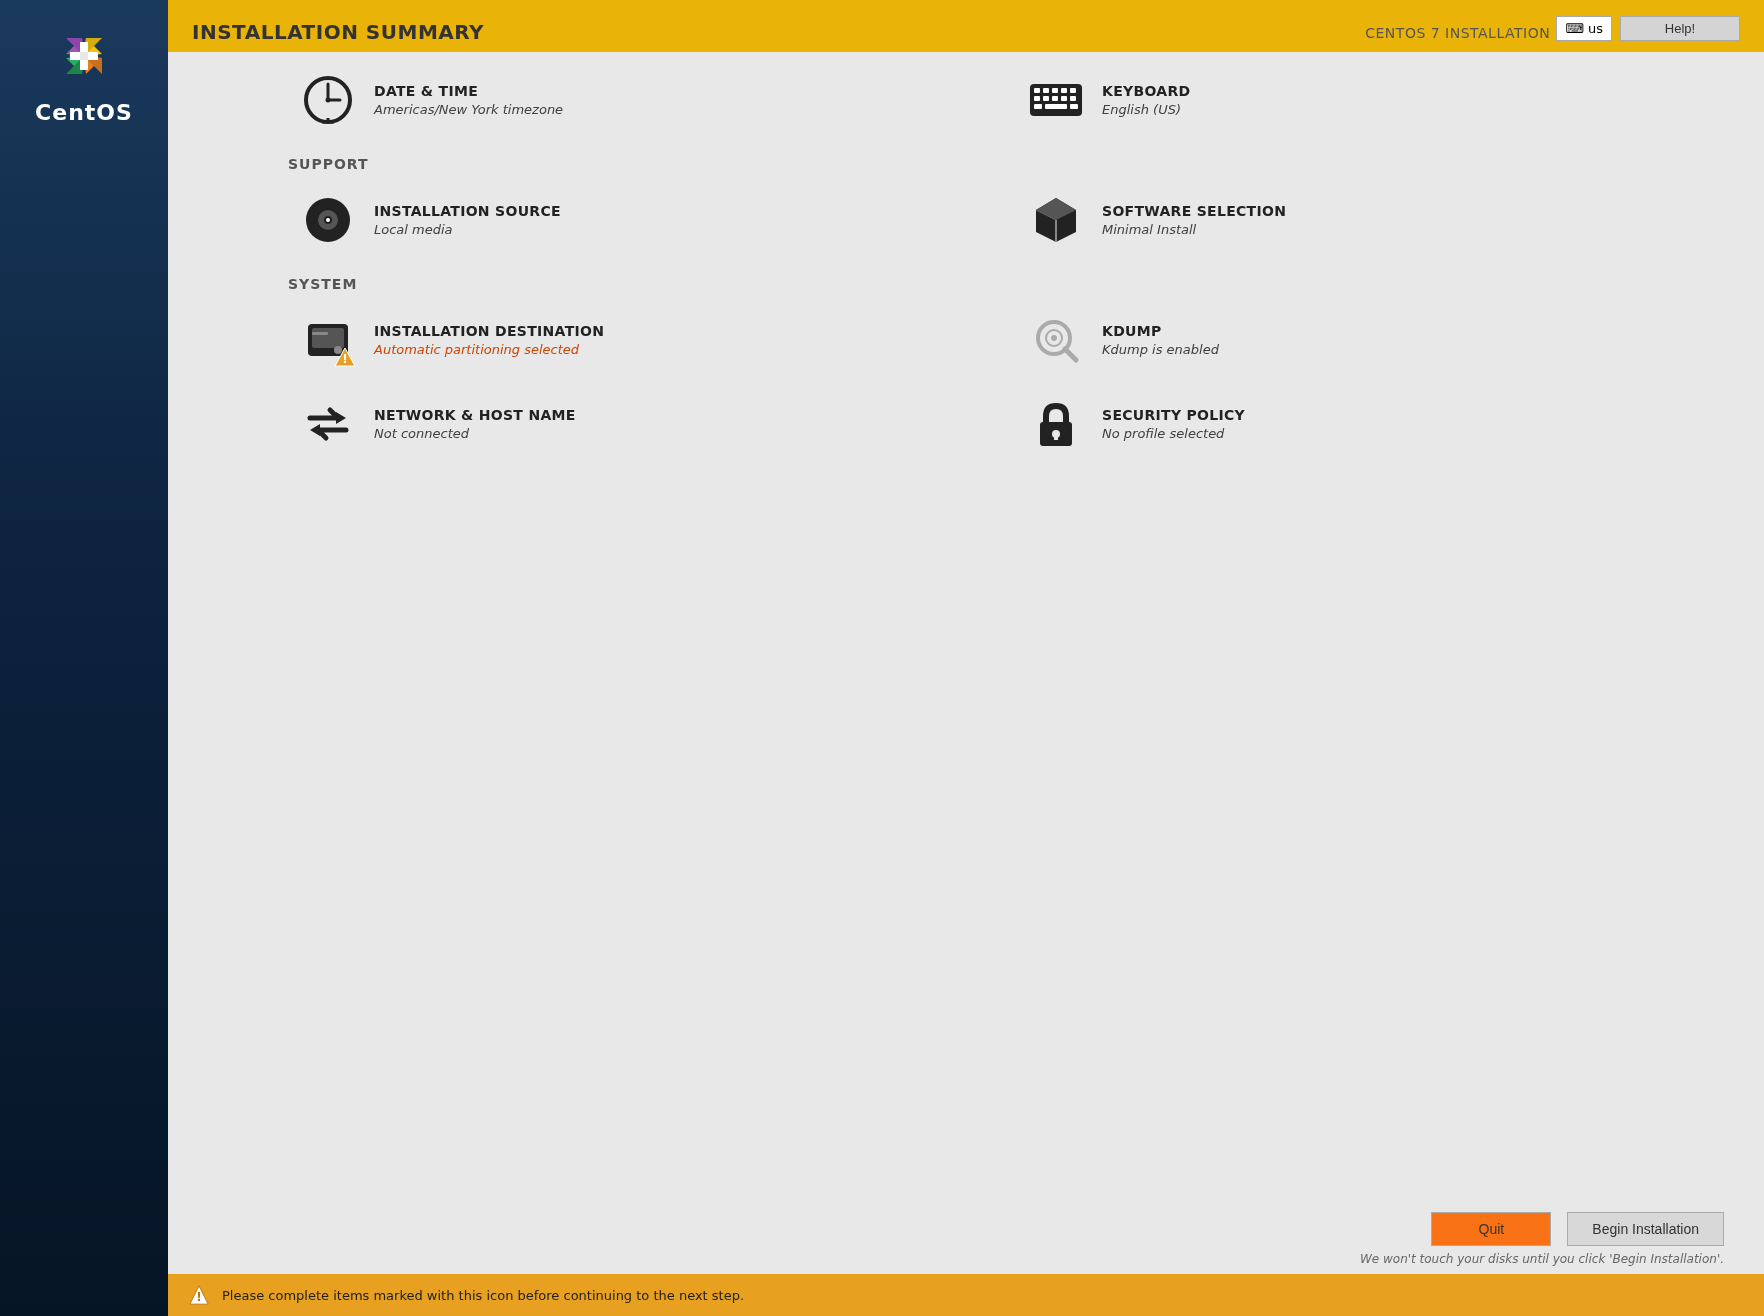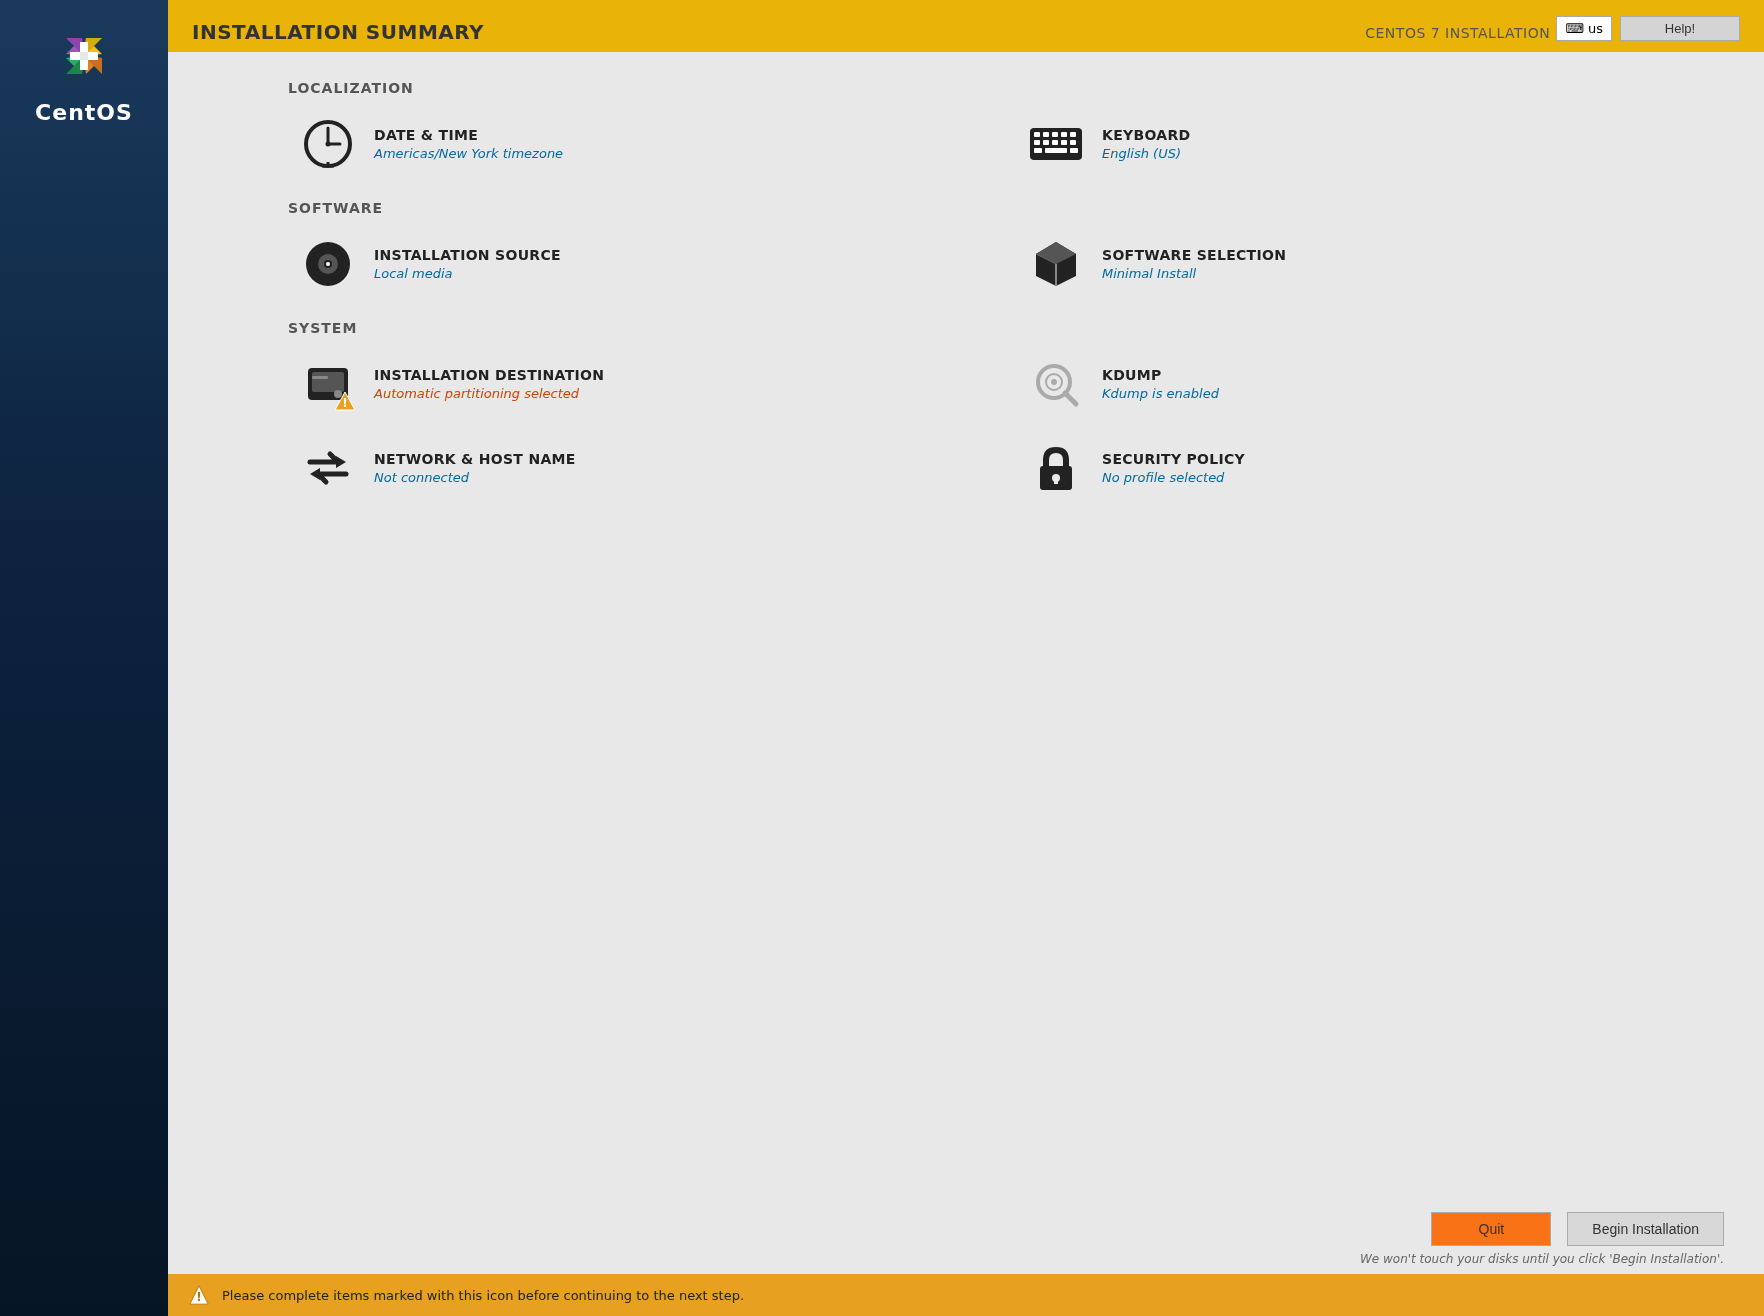--- a/index.html
+++ b/index.html
@@ -147,21 +147,21 @@
       gap: 3px;
     }
     .item-title {
       font-size: 14px;
       font-weight: bold;
       color: #222;
       letter-spacing: 0.3px;
     }
     .item-subtitle {
       font-size: 13px;
-      color: #0369a1;
+      color: #404040;
       font-style: italic;
     }
     .item-subtitle.warning {
       color: #cc4400;
       font-style: italic;
     }
 
     
     #footer-buttons {
       display: flex;
@@ -252,21 +252,20 @@
           <span>⌨</span>
           <span>us</span>
         </div>
         <button id="help-btn" class="footer-btn">Help!</button>
       </div>
     </div>
   </div>
 
   <div id="content">
 
-    <div class="section-label">LOCALIZATION</div>
     <div class="items-grid">
 
       <div class="item">
         <div class="item-icon">
           <svg width="52" height="52" viewBox="0 0 52 52">
             <circle cx="26" cy="26" r="22" fill="none" stroke="#222" stroke-width="4"></circle>
             <line x1="26" y1="26" x2="26" y2="10" stroke="#222" stroke-width="3" stroke-linecap="round"></line>
             <line x1="26" y1="26" x2="38" y2="26" stroke="#222" stroke-width="3" stroke-linecap="round"></line>
             <circle cx="26" cy="26" r="2.5" fill="#222"></circle>
 
@@ -301,21 +300,21 @@
         </div>
         <div class="item-text">
           <span class="item-title">KEYBOARD</span>
           <span class="item-subtitle">English (US)</span>
         </div>
       </div>
 
 
     </div>
 
-    <div class="section-label">SOFTWARE</div>
+    <div class="section-label">SUPPORT</div>
     <div class="items-grid">
 
       <div class="item">
         <div class="item-icon">
           <svg width="52" height="52" viewBox="0 0 52 52">
             <circle cx="26" cy="26" r="22" fill="#222"></circle>
             <circle cx="26" cy="26" r="10" fill="#555"></circle>
             <circle cx="26" cy="26" r="4" fill="#222"></circle>
             <circle cx="26" cy="26" r="2" fill="white"></circle>
           </svg>

